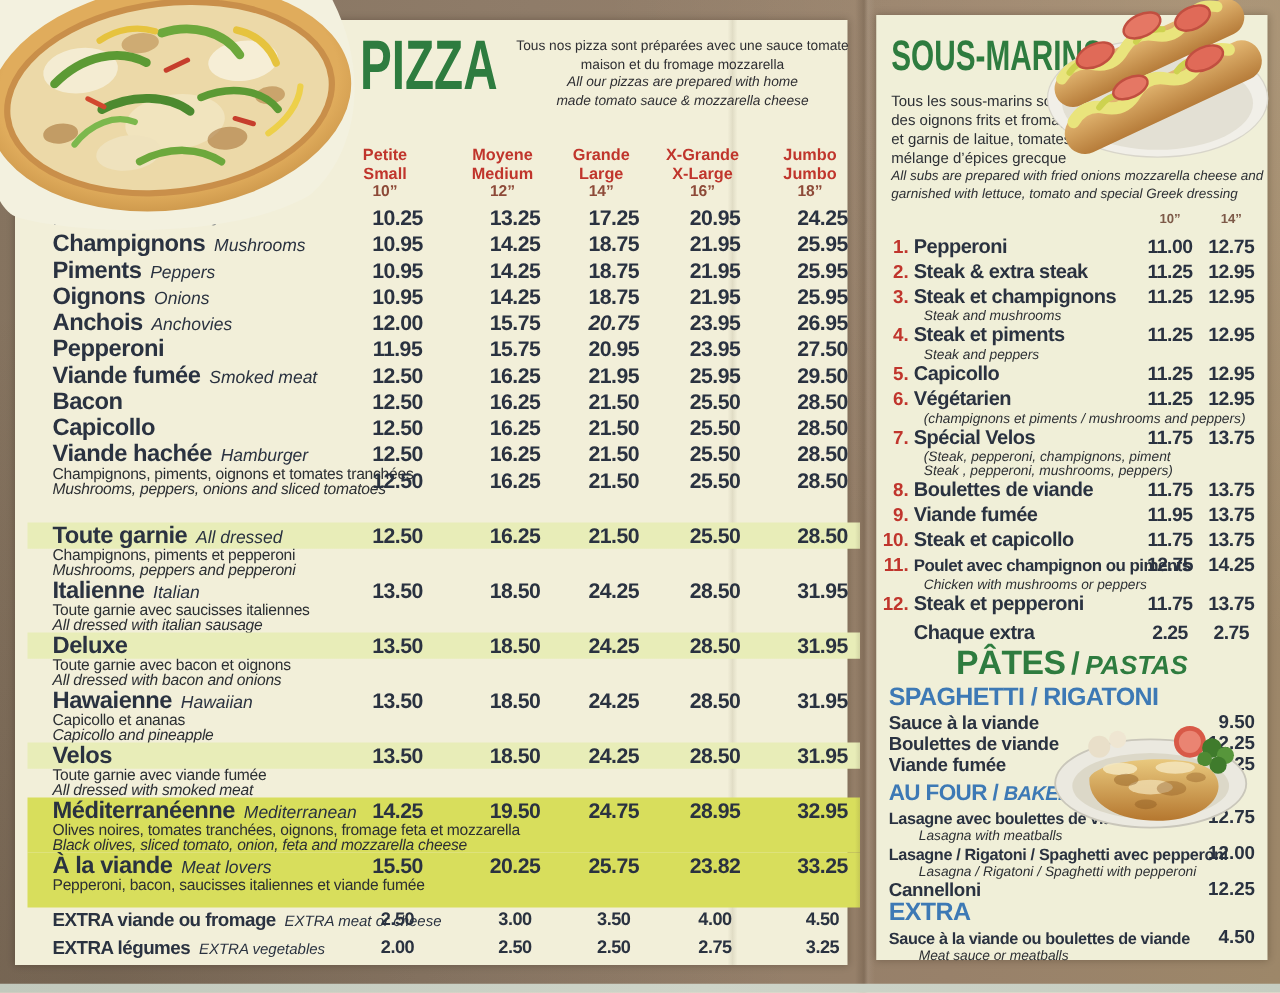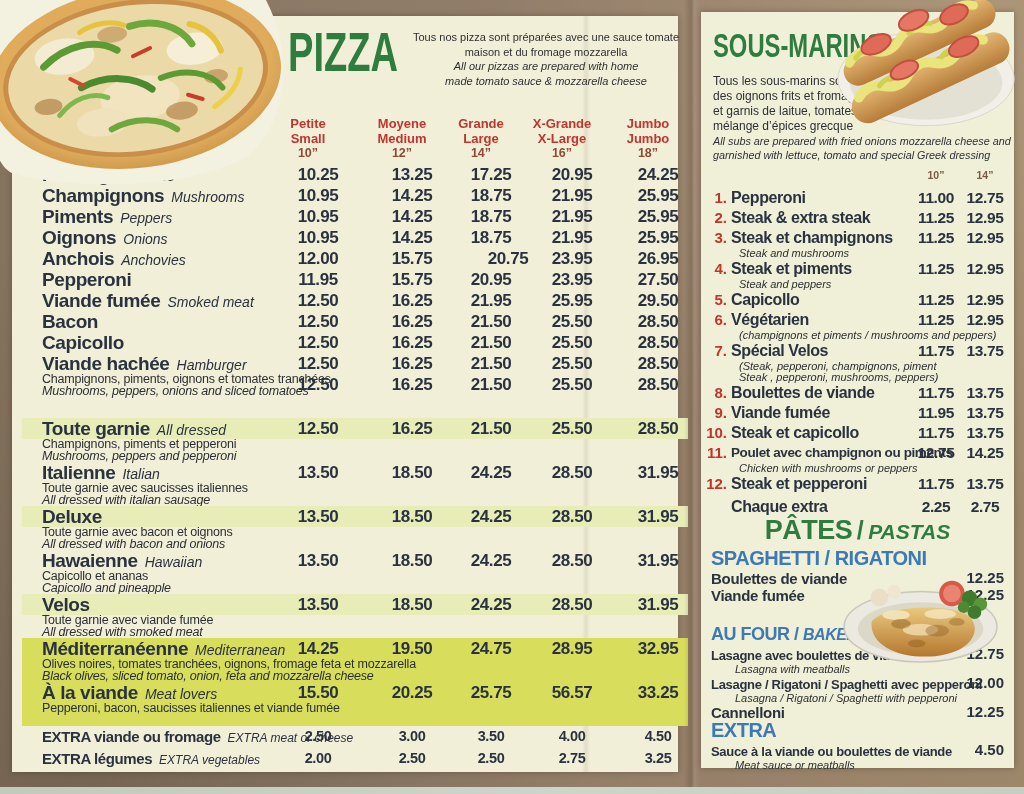--- a/index.html
+++ b/index.html
@@ -175,21 +175,21 @@
           <span class="price" style="left: 296px;">10.95</span>
           <span class="price" style="left: 390px;">14.25</span>
           <span class="price" style="left: 469px;">18.75</span>
           <span class="price" style="left: 550px;">21.95</span>
           <span class="price" style="left: 636px;">25.95</span>
         </div>
         <div class="prow">
           <div class="pname"><span class="fr">Anchois</span><span class="en">Anchovies</span></div>
           <span class="price" style="left: 296px;">12.00</span>
           <span class="price" style="left: 390px;">15.75</span>
-          <span class="price" style="left: 486px;">20.75</span>
+          <span class="price" style="left: 469px; font-style: italic;">20.75</span>
           <span class="price" style="left: 550px;">23.95</span>
           <span class="price" style="left: 636px;">26.95</span>
         </div>
         <div class="prow">
           <div class="pname"><span class="fr">Pepperoni</span></div>
           <span class="price" style="left: 296px;">11.95</span>
           <span class="price" style="left: 390px;">15.75</span>
           <span class="price" style="left: 469px;">20.95</span>
           <span class="price" style="left: 550px;">23.95</span>
           <span class="price" style="left: 636px;">27.50</span>
@@ -293,21 +293,21 @@
           <span class="price" style="left: 550px;">28.95</span>
           <span class="price" style="left: 636px;">32.95</span>
           <div class="pdesc fr2">Olives noires, tomates tranchées, oignons, fromage feta et mozzarella</div>
           <div class="pdesc en2">Black olives, sliced tomato, onion, feta and mozzarella cheese</div>
         </div>
         <div class="prow withdesc blk">
           <div class="pname"><span class="fr">À la viande</span><span class="en">Meat lovers</span></div>
           <span class="price" style="left: 296px;">15.50</span>
           <span class="price" style="left: 390px;">20.25</span>
           <span class="price" style="left: 469px;">25.75</span>
-          <span class="price" style="left: 550px;">56.57</span>
+          <span class="price" style="left: 550px;">23.82</span>
           <span class="price" style="left: 636px;">33.25</span>
           <div class="pdesc fr2">Pepperoni, bacon, saucisses italiennes et viande fumée</div>
         </div>
         <div class="prow extra">
           <div class="pname"><span class="fr">EXTRA viande ou fromage</span><span class="en">EXTRA meat or cheese</span></div>
           <span class="price" style="left: 296px;">2.50</span>
           <span class="price" style="left: 390px;">3.00</span>
           <span class="price" style="left: 469px;">3.50</span>
           <span class="price" style="left: 550px;">4.00</span>
           <span class="price" style="left: 636px;">4.50</span>
@@ -425,20 +425,21 @@
 
     <div class="pates-title">
       <span class="pt-fr">PÂTES</span>
       <span class="pt-sep">/</span>
       <span class="pt-en">PASTAS</span>
     </div>
 
     <div class="pgroup pg0" style="top:536px">
       <div class="phead">SPAGHETTI / RIGATONI</div>
       <div id="pg0">
+          <div class="pasta-item"><span class="name">Sauce à la viande</span><span class="price">9.50</span></div>
           <div class="pasta-item"><span class="name">Boulettes de viande</span><span class="price">12.25</span></div>
           <div class="pasta-item"><span class="name">Viande fumée</span><span class="price">12.25</span></div>
         </div>
     </div>
     <div class="pgroup pg1" style="top:612px">
       <div class="phead">
         <span>AU FOUR /</span>
         <span class="phead-en">BAKED</span>
       </div>
       <div id="pg1">

